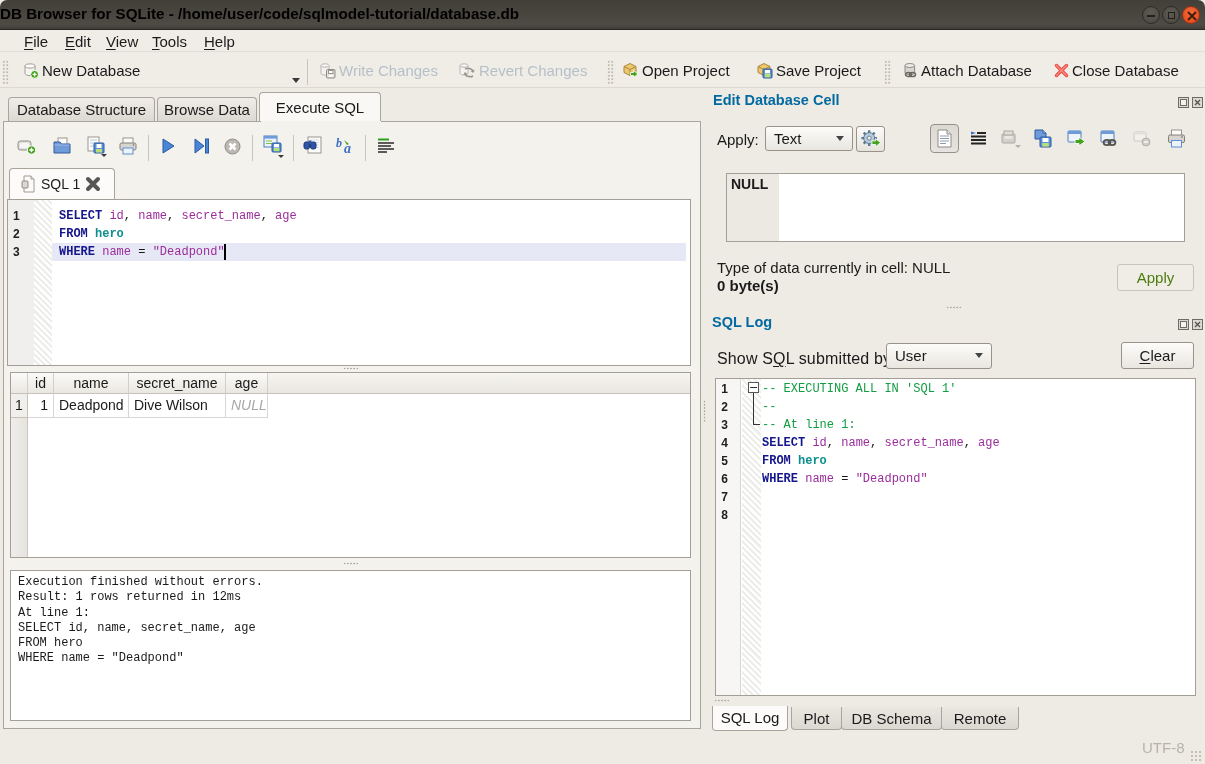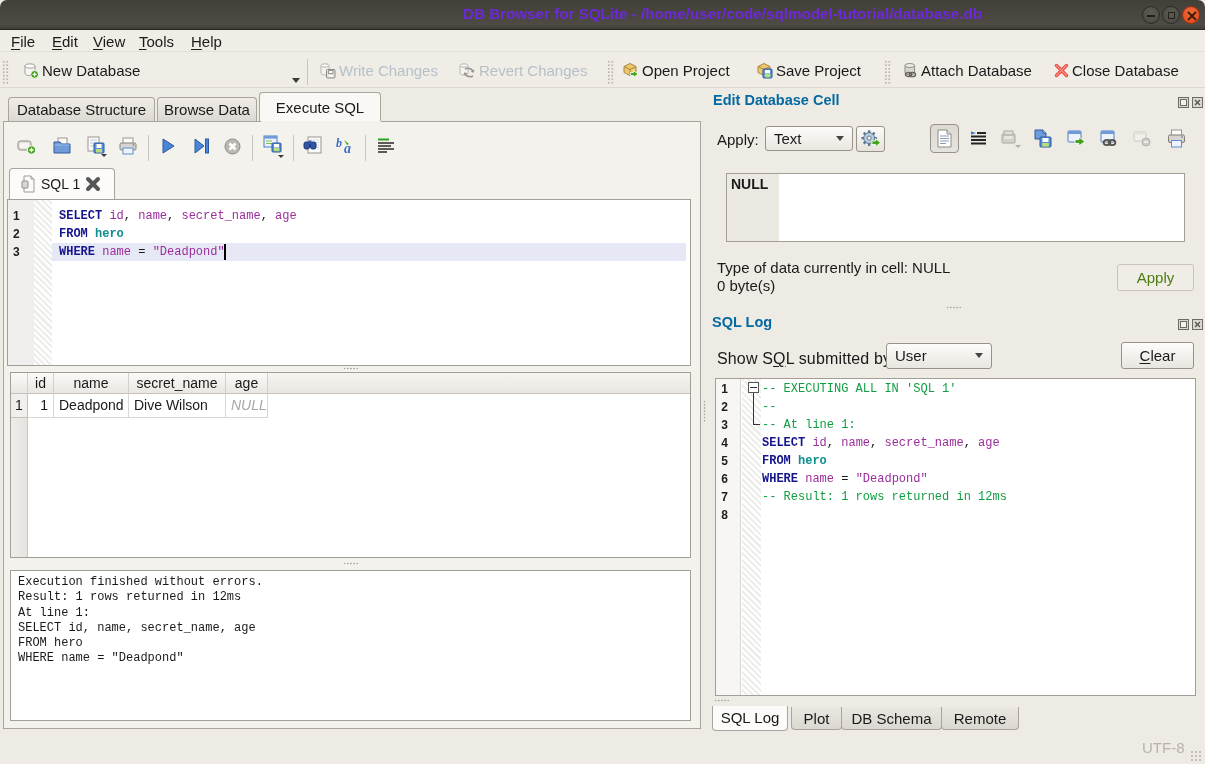--- a/index.html
+++ b/index.html
@@ -5,32 +5,32 @@
 * { margin:0; padding:0; box-sizing:border-box; }
 html,body { width:1205px; height:764px; overflow:hidden; }
 body { font-family:"Liberation Sans", sans-serif; font-size:14px; color:#1a1a1a; background:#fff; }
 #win { position:absolute; left:0; top:0; width:1205px; height:764px; background:#eeebe5; }
 .abs { position:absolute; }
 
 
 #titlebar { left:0; top:0; width:1205px; height:30px;
   background:linear-gradient(180deg,#423f39 0%,#4e4b44 85%,#403d37 100%);
   border-radius:7px 7px 0 0; border-bottom:1px solid #282723; }
-#title-text { left:0; top:5px; width:982px; text-align:right; color:#6d28d9; font-weight:bold; font-size:15.2px; }
+#title-text { left:0; top:5px; width:982px; text-align:left; color:#000000; font-weight:bold; font-size:15.2px; }
 .winbtn { position:absolute; top:6px; width:18px; height:18px; border-radius:50%; }
 .winbtn.min { left:1142px; background:radial-gradient(circle at 50% 35%,#5d5a52,#4a4740); border:1px solid #2c2b27; }
 .winbtn.max { left:1162px; background:radial-gradient(circle at 50% 35%,#5d5a52,#4a4740); border:1px solid #2c2b27; }
 .winbtn.close { left:1182px; background:radial-gradient(circle at 50% 35%,#f06a3a,#e0481a); border:1px solid #9c3012; }
 .winbtn .dash { position:absolute; left:4px; top:8px; width:8px; height:2px; background:#21201c; }
 .winbtn .sq { position:absolute; left:4.5px; top:4.5px; width:7px; height:7px; border:1.5px solid #21201c; }
 .winbtn svg { position:absolute; left:3px; top:3px; }
 
 
 #menubar { left:0; top:30px; width:1205px; height:22px; background:#f0ede7; border-bottom:1px solid #e2dfd8; }
-.menu-item { position:absolute; top:33px; font-size:15px; }
+.menu-item { position:absolute; top:33px; font-size:15px;margin-left:13px; }
 .menu-item u { text-decoration:underline; text-underline-offset:2px; }
 
 
 #toolbar { left:0; top:53px; width:1205px; height:35px; background:#f0ede7; border-bottom:1px solid #ddd9d2; }
 .tbtn { position:absolute; top:0; height:35px; display:flex; align-items:center; gap:3px; font-size:15px; white-space:nowrap; }
 .tbtn.dis { color:#b6c0c8; }
 .tsep { position:absolute; top:6px; width:1px; height:26px; background:#c9c5bd; }
 .grip { position:absolute; top:8px; width:8px; height:24px;
   background-image:radial-gradient(circle, #bcb8b0 1px, transparent 1.2px);
   background-size:3.5px 3.5px; }
@@ -387,21 +387,21 @@
         <rect x="1.5" y="6" width="16" height="7.5" rx="1.5" fill="#d8d5d0" stroke="#827e77"></rect>
         <rect x="4.5" y="11.5" width="10" height="6.5" fill="#eef3fa" stroke="#5b8fd6"></rect>
         <circle cx="15" cy="8" r="0.8" fill="#6a665f"></circle>
       </svg></div>
 
   <div class="abs" id="nullbox"></div>
   <div class="abs" id="nullstrip"></div>
   <div class="abs" id="nulltext">NULL</div>
 
   <div class="abs" style="left:717px; top:259px; font-size:15px;">Type of data currently in cell: NULL</div>
-  <div class="abs" style="left:717px; top:277px; font-size:15px;">0 byte(s)</div>
+  <div class="abs" style="left:717px; top:277px; font-size:15px;font-weight:bold;">0 byte(s)</div>
   <div class="btn dis" style="left:1117px; top:264px; width:77px; height:27px; line-height:26px;">Apply</div>
 
   <div class="splitdots-h" style="left:946px; top:306px;"></div>
 
   <div class="docktitle" style="left:712px; top:314px;">SQL Log</div>
   <div class="abs" style="left:1178px; top:317px;"><svg width="11" height="11" viewBox="0 0 11 11">
         <rect x="0.5" y="0.5" width="10" height="10" fill="#dcd9d3" stroke="#6e6a64"></rect>
         <rect x="2.5" y="2.5" width="6" height="6" fill="#f4f2ed" stroke="#6e6a64"></rect>
       </svg></div>
   <div class="abs" style="left:1192px; top:317px;"><svg width="11" height="11" viewBox="0 0 11 11">
@@ -425,21 +425,20 @@
   <div class="log-num" style="top:452px;">5</div>
   <div class="log-num" style="top:470px;">6</div>
   <div class="log-num" style="top:488px;">7</div>
   <div class="log-num" style="top:506px;">8</div>
   <div class="log-line" style="top:380px;"><span class="cmt">-- EXECUTING ALL IN 'SQL 1'</span></div>
   <div class="log-line" style="top:398px;"><span class="cmt">--</span></div>
   <div class="log-line" style="top:416px;"><span class="cmt">-- At line 1:</span></div>
   <div class="log-line" style="top:434px;"><span class="kw">SELECT</span> <span class="idf">id</span>, <span class="idf">name</span>, <span class="idf">secret_name</span>, <span class="idf">age</span></div>
   <div class="log-line" style="top:452px;"><span class="kw">FROM</span> <span class="tbl">hero</span></div>
   <div class="log-line" style="top:470px;"><span class="kw">WHERE</span> <span class="idf">name</span> = <span class="str">"Deadpond"</span></div>
-  <div class="log-line" style="top:488px;"><span class="cmt">-- Result: 1 rows returned in 12ms</span></div>
 
   <div class="abs" style="left:748px; top:382px; width:11px; height:11px; border:1px solid #555; background:#fff;"></div>
   <div class="abs" style="left:750px; top:387px; width:7px; height:1px; background:#333;"></div>
   <div class="abs" style="left:753px; top:393px; width:1px; height:31px; background:#333;"></div>
   <div class="abs" style="left:753px; top:424px; width:7px; height:1px; background:#333;"></div>
 
   <div class="btab sel" style="left:712px; top:706px; width:76px; height:25px;">SQL Log</div>
   <div class="btab" style="left:791px; top:707px; width:51px; height:23px;">Plot</div>
   <div class="btab" style="left:841px; top:707px; width:101px; height:23px;">DB Schema</div>
   <div class="btab" style="left:941px; top:707px; width:78px; height:23px;">Remote</div>

